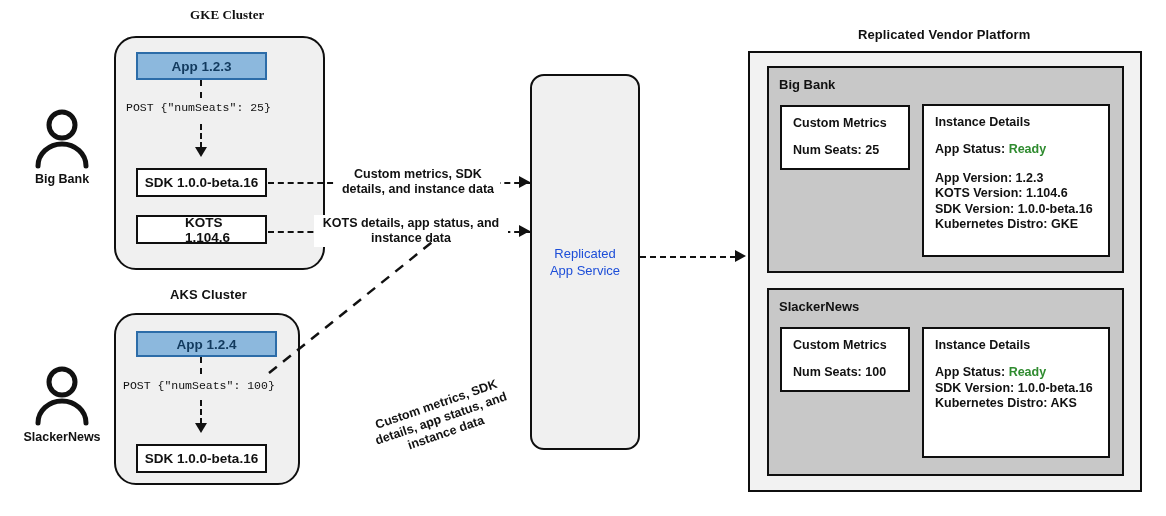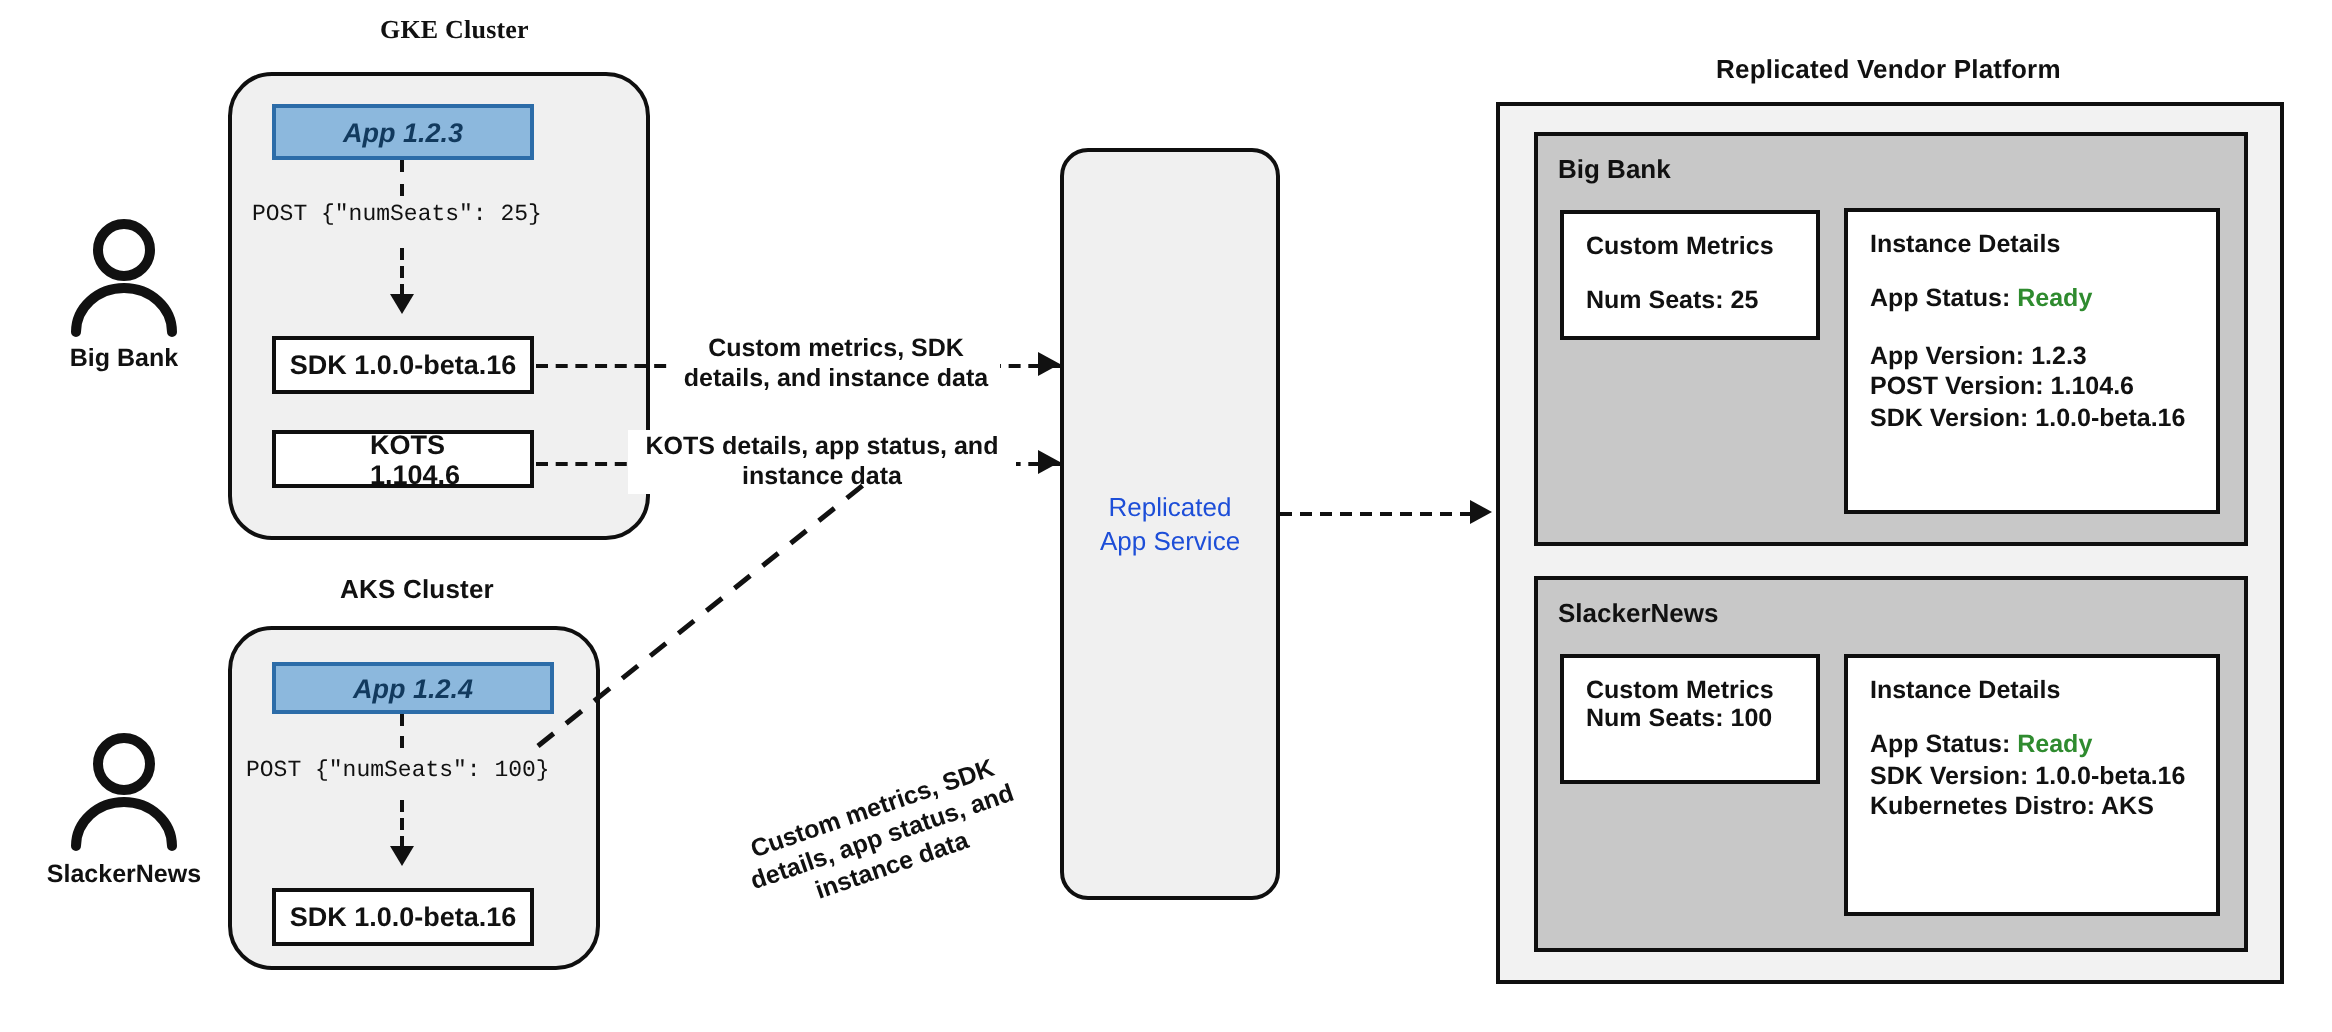--- a/index.html
+++ b/index.html
@@ -3,21 +3,21 @@
 <meta charset="utf-8">
 <style>
   html,body{margin:0;padding:0;background:#ffffff;}
   body{width:1166px;height:516px;position:relative;overflow:hidden;
        font-family:"Liberation Sans",sans-serif;color:#1a1a1a;}
   .abs{position:absolute;}
   .ttl{font-weight:bold;font-size:13px;color:#111;letter-spacing:.1px;}
   .cluster{background:#f0f0f0;border:2.5px solid #0f0f0f;border-radius:22px;box-sizing:border-box;}
   .appbox{background:#8cb8dd;border:2px solid #2c6ca8;box-sizing:border-box;
           display:flex;align-items:center;justify-content:center;
-          font-weight:bold;font-size:13.5px;color:#123a5e;font-style:italic;}
+          font-weight:bold;font-size:13.5px;color:#123a5e;}
   .wbox{background:#ffffff;border:2.5px solid #0f0f0f;box-sizing:border-box;
         display:flex;align-items:center;justify-content:center;
         font-weight:bold;font-size:13.5px;color:#111;}
   .mono{font-family:"Liberation Mono",monospace;font-size:11.5px;color:#111;white-space:nowrap;}
   .vdash{border-left:2.5px dashed #111;}
   .arrowdn{width:0;height:0;border-left:6px solid transparent;border-right:6px solid transparent;
            border-top:10px solid #111;}
   .arrowrt{width:0;height:0;border-top:6px solid transparent;border-bottom:6px solid transparent;
            border-left:11px solid #111;}
   .hdash{border-top:2.5px dashed #111;}
@@ -113,30 +113,31 @@
   <div class="panel-r" style="margin-top:13px;">Num Seats: 25</div>
 </div>
 
 <div class="abs panel" style="left:922px;top:104px;width:188px;height:153px;">
   <div class="panel-h">Instance Details</div>
   <div class="panel-r" style="margin-top:13px;">
     <span>App Status:</span>
     <span class="ready">Ready</span>
   </div>
   <div class="panel-r" style="margin-top:13px;">App Version: 1.2.3</div>
-  <div class="panel-r">POST Version: 1.104.6</div>
+  <div class="panel-r">KOTS Version: 1.104.6</div>
   <div class="panel-r">SDK Version: 1.0.0-beta.16</div>
+  <div class="panel-r">Kubernetes Distro: GKE</div>
 </div>
 
 <div class="abs tenant" style="left:767px;top:288px;width:357px;height:188px;"></div>
 <div class="abs tenant-name" style="left:779px;top:299px;">SlackerNews</div>
 
 <div class="abs panel" style="left:780px;top:327px;width:130px;height:65px;">
   <div class="panel-h">Custom Metrics</div>
-  <div class="panel-r" style="">Num Seats: 100</div>
+  <div class="panel-r" style="margin-top:13px;">Num Seats: 100</div>
 </div>
 
 <div class="abs panel" style="left:922px;top:327px;width:188px;height:131px;">
   <div class="panel-h">Instance Details</div>
   <div class="panel-r" style="margin-top:13px;">
     <span>App Status:</span>
     <span class="ready">Ready</span>
   </div>
   <div class="panel-r">SDK Version: 1.0.0-beta.16</div>
   <div class="panel-r">Kubernetes Distro: AKS</div>

